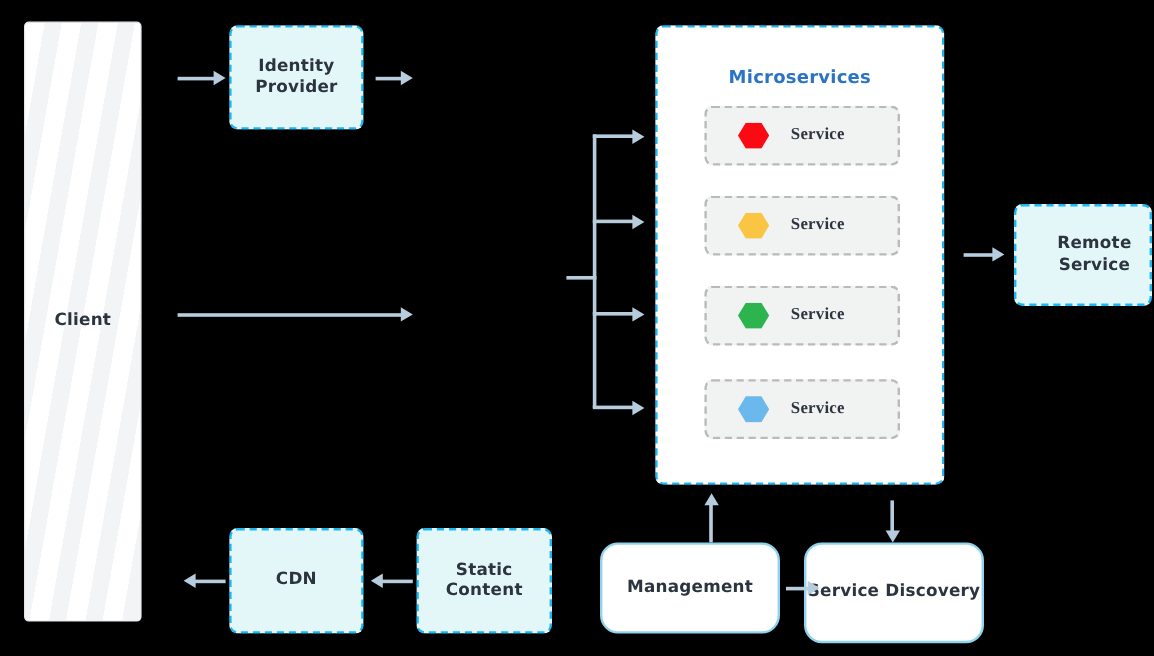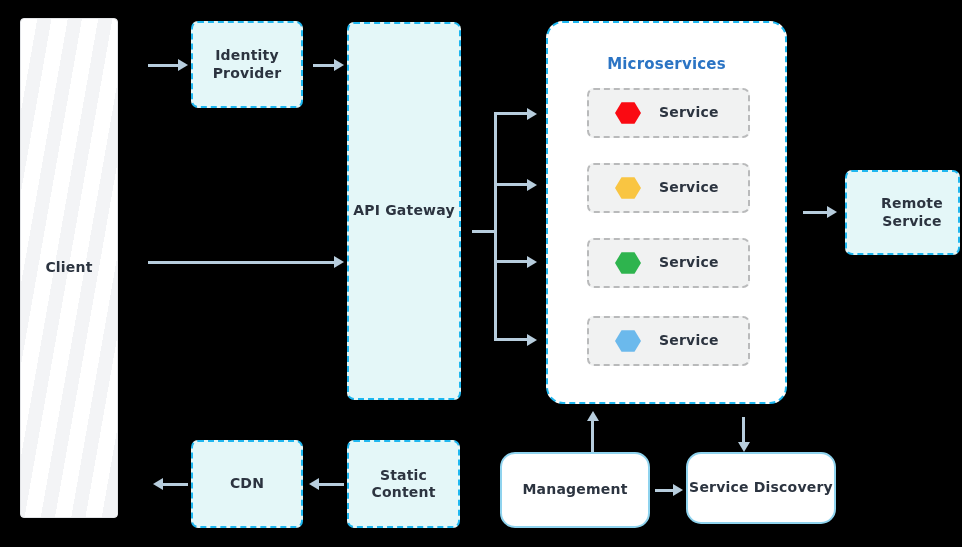--- a/index.html
+++ b/index.html
@@ -39,21 +39,21 @@
   
   .n-solid {
     background: #ffffff;
     border: 2px solid #8fd3ee;
     border-radius: 15px;
   }
   
   .n-container {
     background: #ffffff;
     border: 2px dashed #1eb7f0;
-    border-radius: 17px;
+    border-radius: 7px;
     display: block;
   }
 
   
   #client-node {
     background-color: #ffffff;
     background-image: repeating-linear-gradient(
       100deg,
       #ffffff 0px,
       #ffffff 16px,
@@ -94,20 +94,21 @@
   .hex {
     width: 26px;
     height: 23px;
     clip-path: polygon(25% 3%, 75% 3%, 100% 50%, 75% 97%, 25% 97%, 0% 50%);
     flex: 0 0 auto;
   }
   .svc .label {
     color: #2c3440;
     font-size: 14px;
     font-weight: bold;
+    font-family: Liberation Serif, serif;
   }
 
   
   .arrow-line {
     position: absolute;
     background: #b7cddd;
   }
   .ah {                
     height: 3px;
   }
@@ -129,23 +130,20 @@
 <div id="canvas">
 
   <div class="node" id="client-node" style="left:20px; top:18px; width:98px; height:500px; font-size:14px;">
     <span class="label">Client</span>
   </div>
 
   <div class="node n-dashed" style="left:191px; top:21px; width:112px; height:87px; font-size:14px;">
     <span class="label">Identity Provider</span>
   </div>
 
-  <div class="node n-dashed" style="left:347px; top:22px; width:114px; height:378px; font-size:14px;">
-    <span class="label">API Gateway</span>
-  </div>
 
   <div class="node n-container" style="left:546px; top:21px; width:241px; height:383px;">
     <div class="ms-title">Microservices</div>
 
     <div class="svc" style="left:39px; top:65px; width:163px; height:50px;">
       <span class="hex" style="background:#fa0a12"></span>
       <span class="label">Service</span>
     </div>
 
     <div class="svc" style="left:39px; top:140px; width:163px; height:50px;">
@@ -173,21 +171,21 @@
   </div>
 
   <div class="node n-dashed" style="left:347px; top:440px; width:113px; height:88px; font-size:14px;">
     <span class="label">Static Content</span>
   </div>
 
   <div class="node n-solid" style="left:500px; top:452px; width:150px; height:76px; font-size:14px;">
     <span class="label">Management</span>
   </div>
 
-  <div class="node n-solid" style="left:686px; top:452px; width:150px; height:72px; font-size:14px;">
+  <div class="node n-solid" style="left:670px; top:452px; width:150px; height:84px; font-size:14px;">
     <span class="label">Service Discovery</span>
   </div>
 
   <div>
     <div class="arrow-line ah" style="left:148px; top:64px; width:33px;"></div>
     <div class="head head-r" style="left:178px; top:59px;"></div>
   </div>
 
   <div>
     <div class="arrow-line ah" style="left:313px; top:64px; width:24px;"></div>

